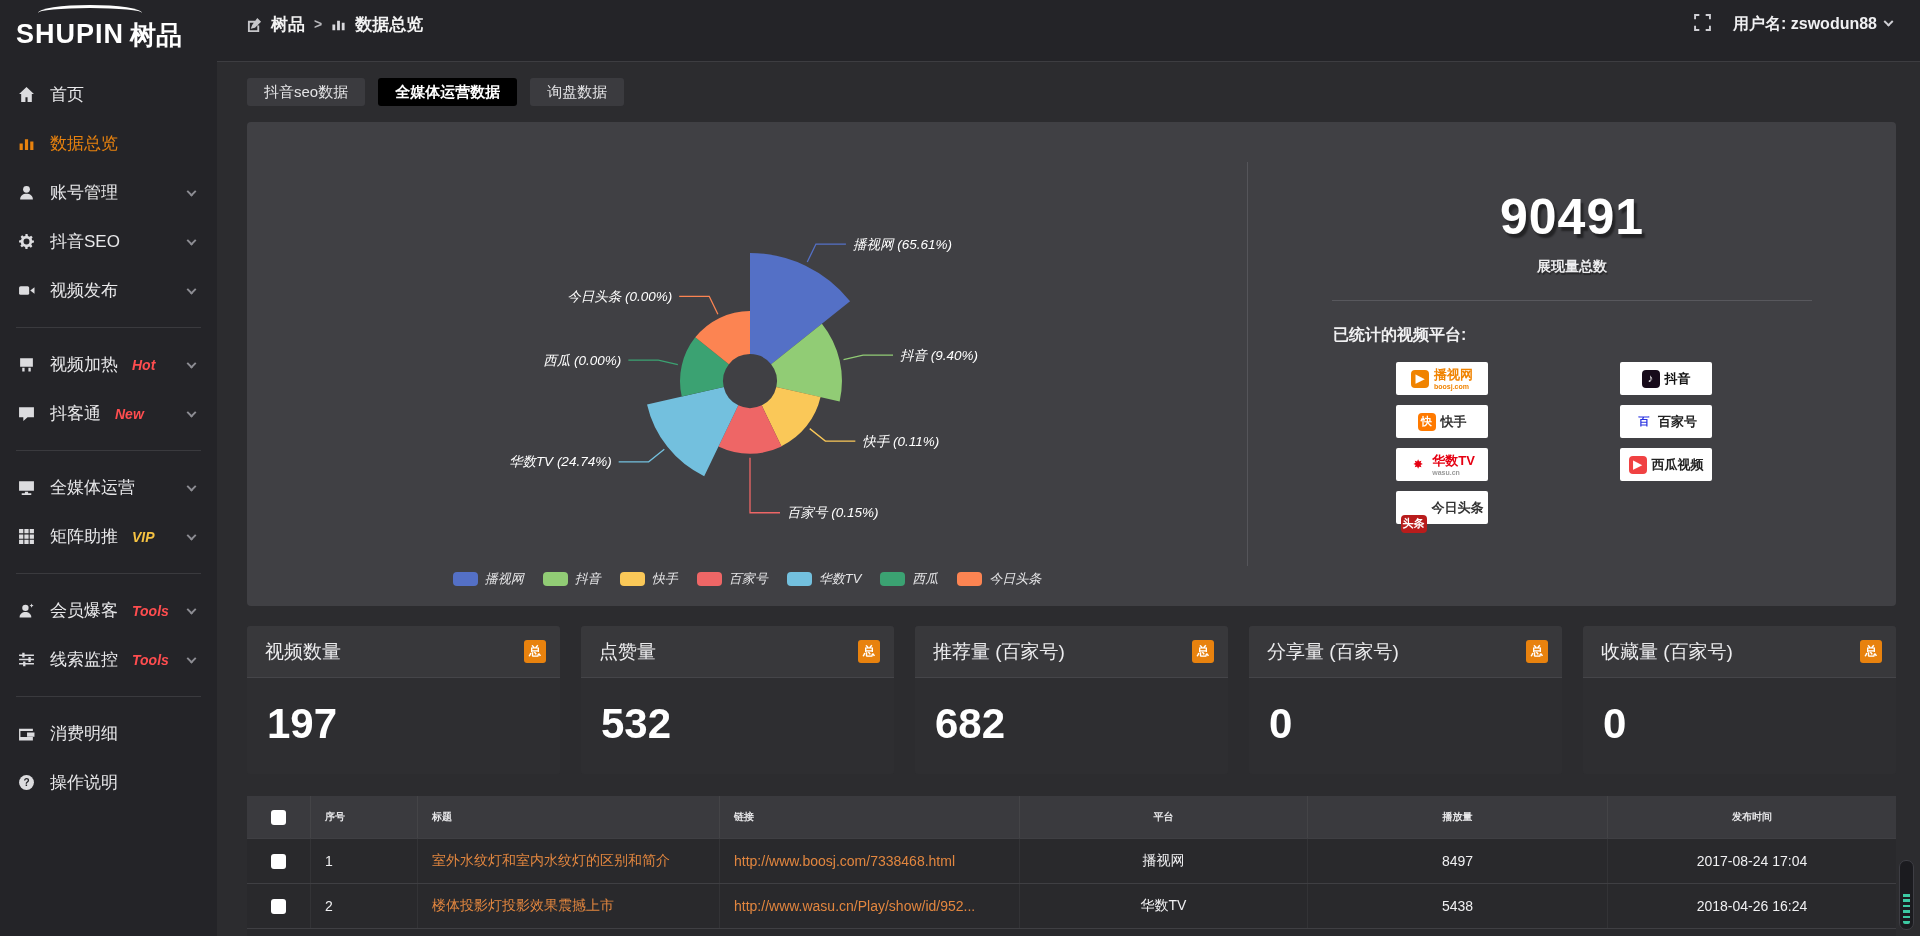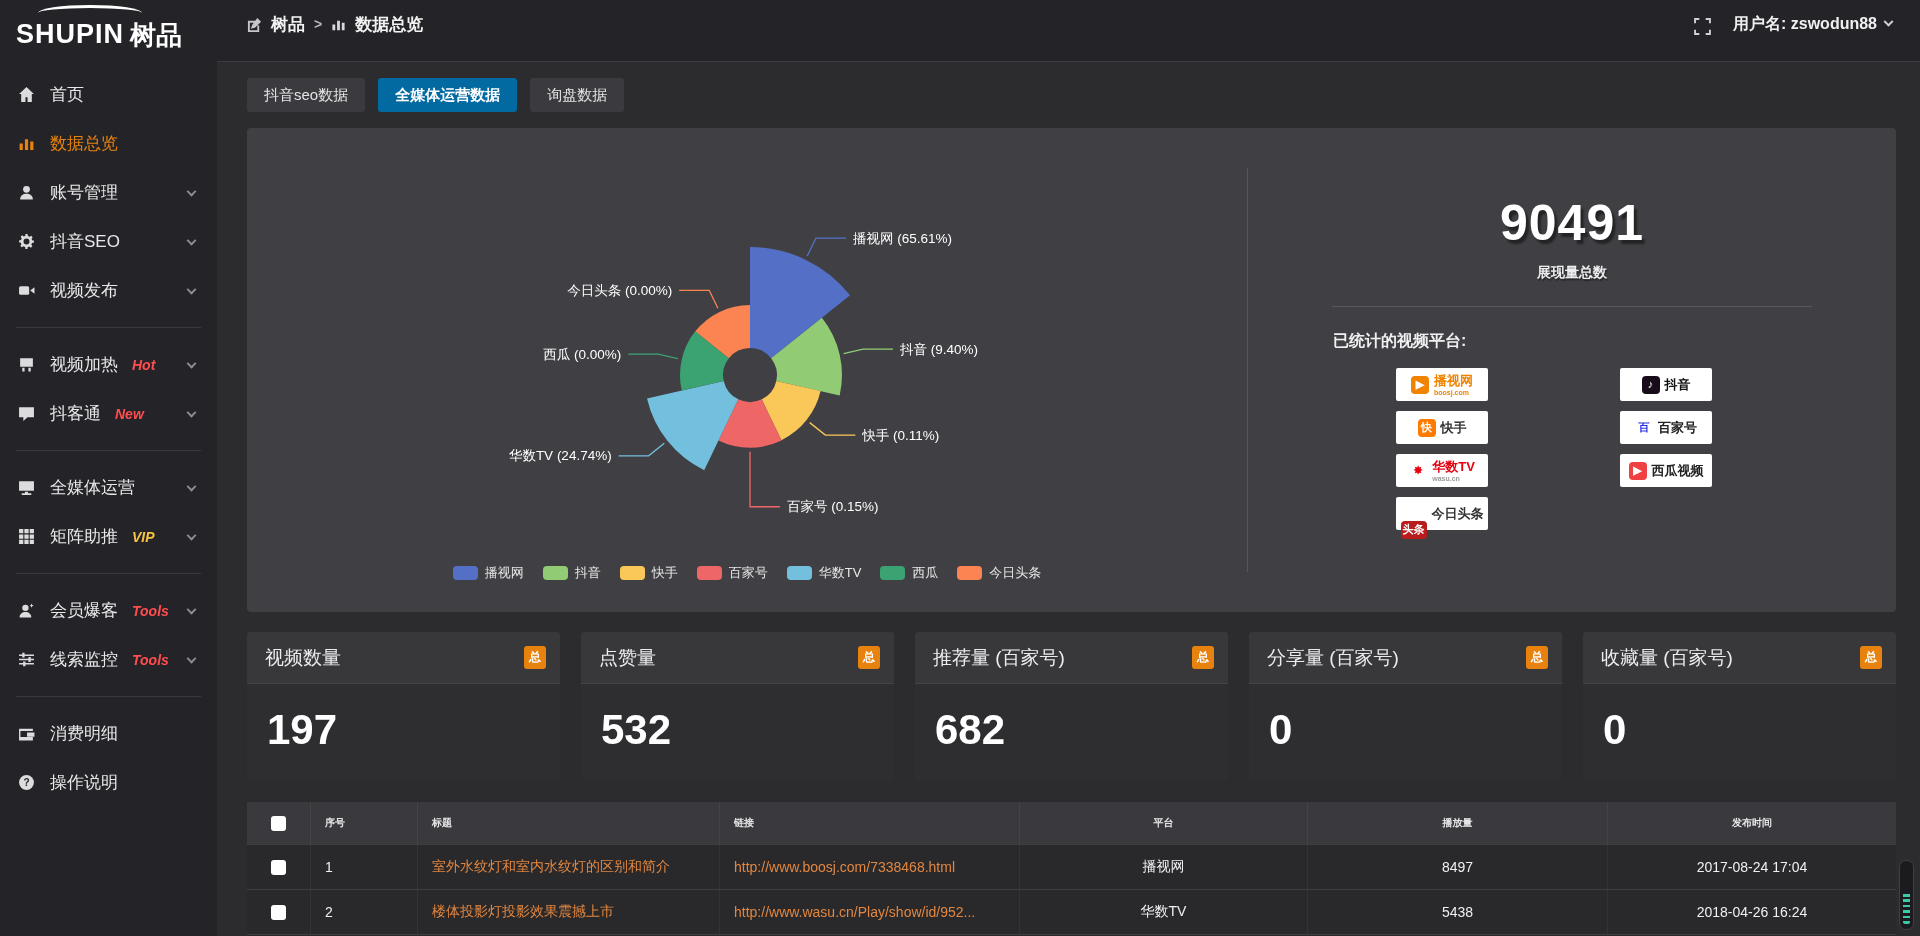--- a/index.html
+++ b/index.html
@@ -21,34 +21,34 @@
   .side-badge { font-size:14px; font-weight:bold; font-style:italic; margin-left:14px; }
   .side-chev { position:absolute; right:22px; top:50%; width:7px; height:7px; border-right:2px solid #8d8d93; border-bottom:2px solid #8d8d93; transform:translateY(-70%) rotate(45deg); }
   .side-divider { height:1px; background:#3a3a3e; margin:12px 16px; }
 
   
   .topbar { position:absolute; left:217px; top:0; width:1703px; height:62px; background:#242428; border-bottom:1px solid #3d3d41; }
   .topbar-inner { height:48px; display:flex; align-items:center; padding:0 28px 0 30px; }
   .breadcrumb { display:flex; align-items:center; gap:9px; font-size:17px; font-weight:bold; color:#f2f2f2; }
   .bc-icon { width:15px; height:15px; color:#d8d8dc; }
   .bc-sep { color:#b9b9bd; font-size:14px; font-weight:bold; }
-  .top-right { margin-left:auto; display:flex; align-items:flex-end; gap:22px; }
+  .top-right { margin-left:auto; display:flex; align-items:flex-start; gap:22px; }
   .fs-icon { width:17px; height:17px; color:#cfcfd4; cursor:pointer; }
   .username { font-size:16px; font-weight:bold; color:#f0f0f2; display:flex; align-items:center; gap:8px; cursor:pointer; }
   .user-chev { width:7px; height:7px; border-right:2px solid #cfcfd4; border-bottom:2px solid #cfcfd4; transform:rotate(45deg) translate(-2px,-2px); display:inline-block; }
 
   
   .content { position:absolute; left:217px; top:62px; width:1703px; padding:0 24px 0 30px; }
   .tabs { margin-top:16px; display:flex; gap:13px; }
-  .tab { height:34px; padding:0 17px; display:flex; align-items:center; font-size:15px; color:#e4e4e6; background:#3b3b3f; border-radius:3px; cursor:pointer; }
-  .tab.active { background:#0369a1; color:#fff; font-weight:bold;text-align:center; }
+  .tab { height:28px; padding:0 17px; display:flex; align-items:center; font-size:15px; color:#e4e4e6; background:#3b3b3f; border-radius:3px; cursor:pointer; }
+  .tab.active { background:#000000; color:#fff; font-weight:bold;text-align:center; }
 
   
   .chart-card { margin-top:16px; width:1649px; height:484px; background:#404044; border-radius:4px; position:relative; }
-  .chart-left { position:absolute; left:0; top:0; width:1000px; height:484px; }
+  .chart-left { position:absolute; left:0; top:12px; width:1000px; height:484px;font-style:italic; }
   #rose-chart { position:absolute; left:0; top:0; }
   .legend { position:absolute; left:0; bottom:30px; width:1000px; display:flex; justify-content:center; gap:19px; }
   .legend-item { display:flex; align-items:center; gap:7px; cursor:pointer; }
   .legend-swatch { width:25px; height:14px; border-radius:4px; }
   .legend-label { font-size:13px; color:#e6e6e8; }
   .v-divider { position:absolute; left:1000px; top:40px; bottom:40px; width:1px; background:#55555a; }
   .chart-right { position:absolute; left:1001px; top:0; width:648px; height:484px; }
   .total-value { margin-top:66px; text-align:center; font-size:50px; font-weight:900; letter-spacing:1px; color:#fff; text-shadow:3px 4px 2px rgba(0,0,0,0.45); }
   .total-label { margin-top:12px; text-align:center; font-size:14px; font-weight:bold; color:#ededef; text-shadow:1px 2px 1px rgba(0,0,0,0.4); }
   .h-divider { margin:24px auto 0; width:480px; height:1px; background:#58585d; }

